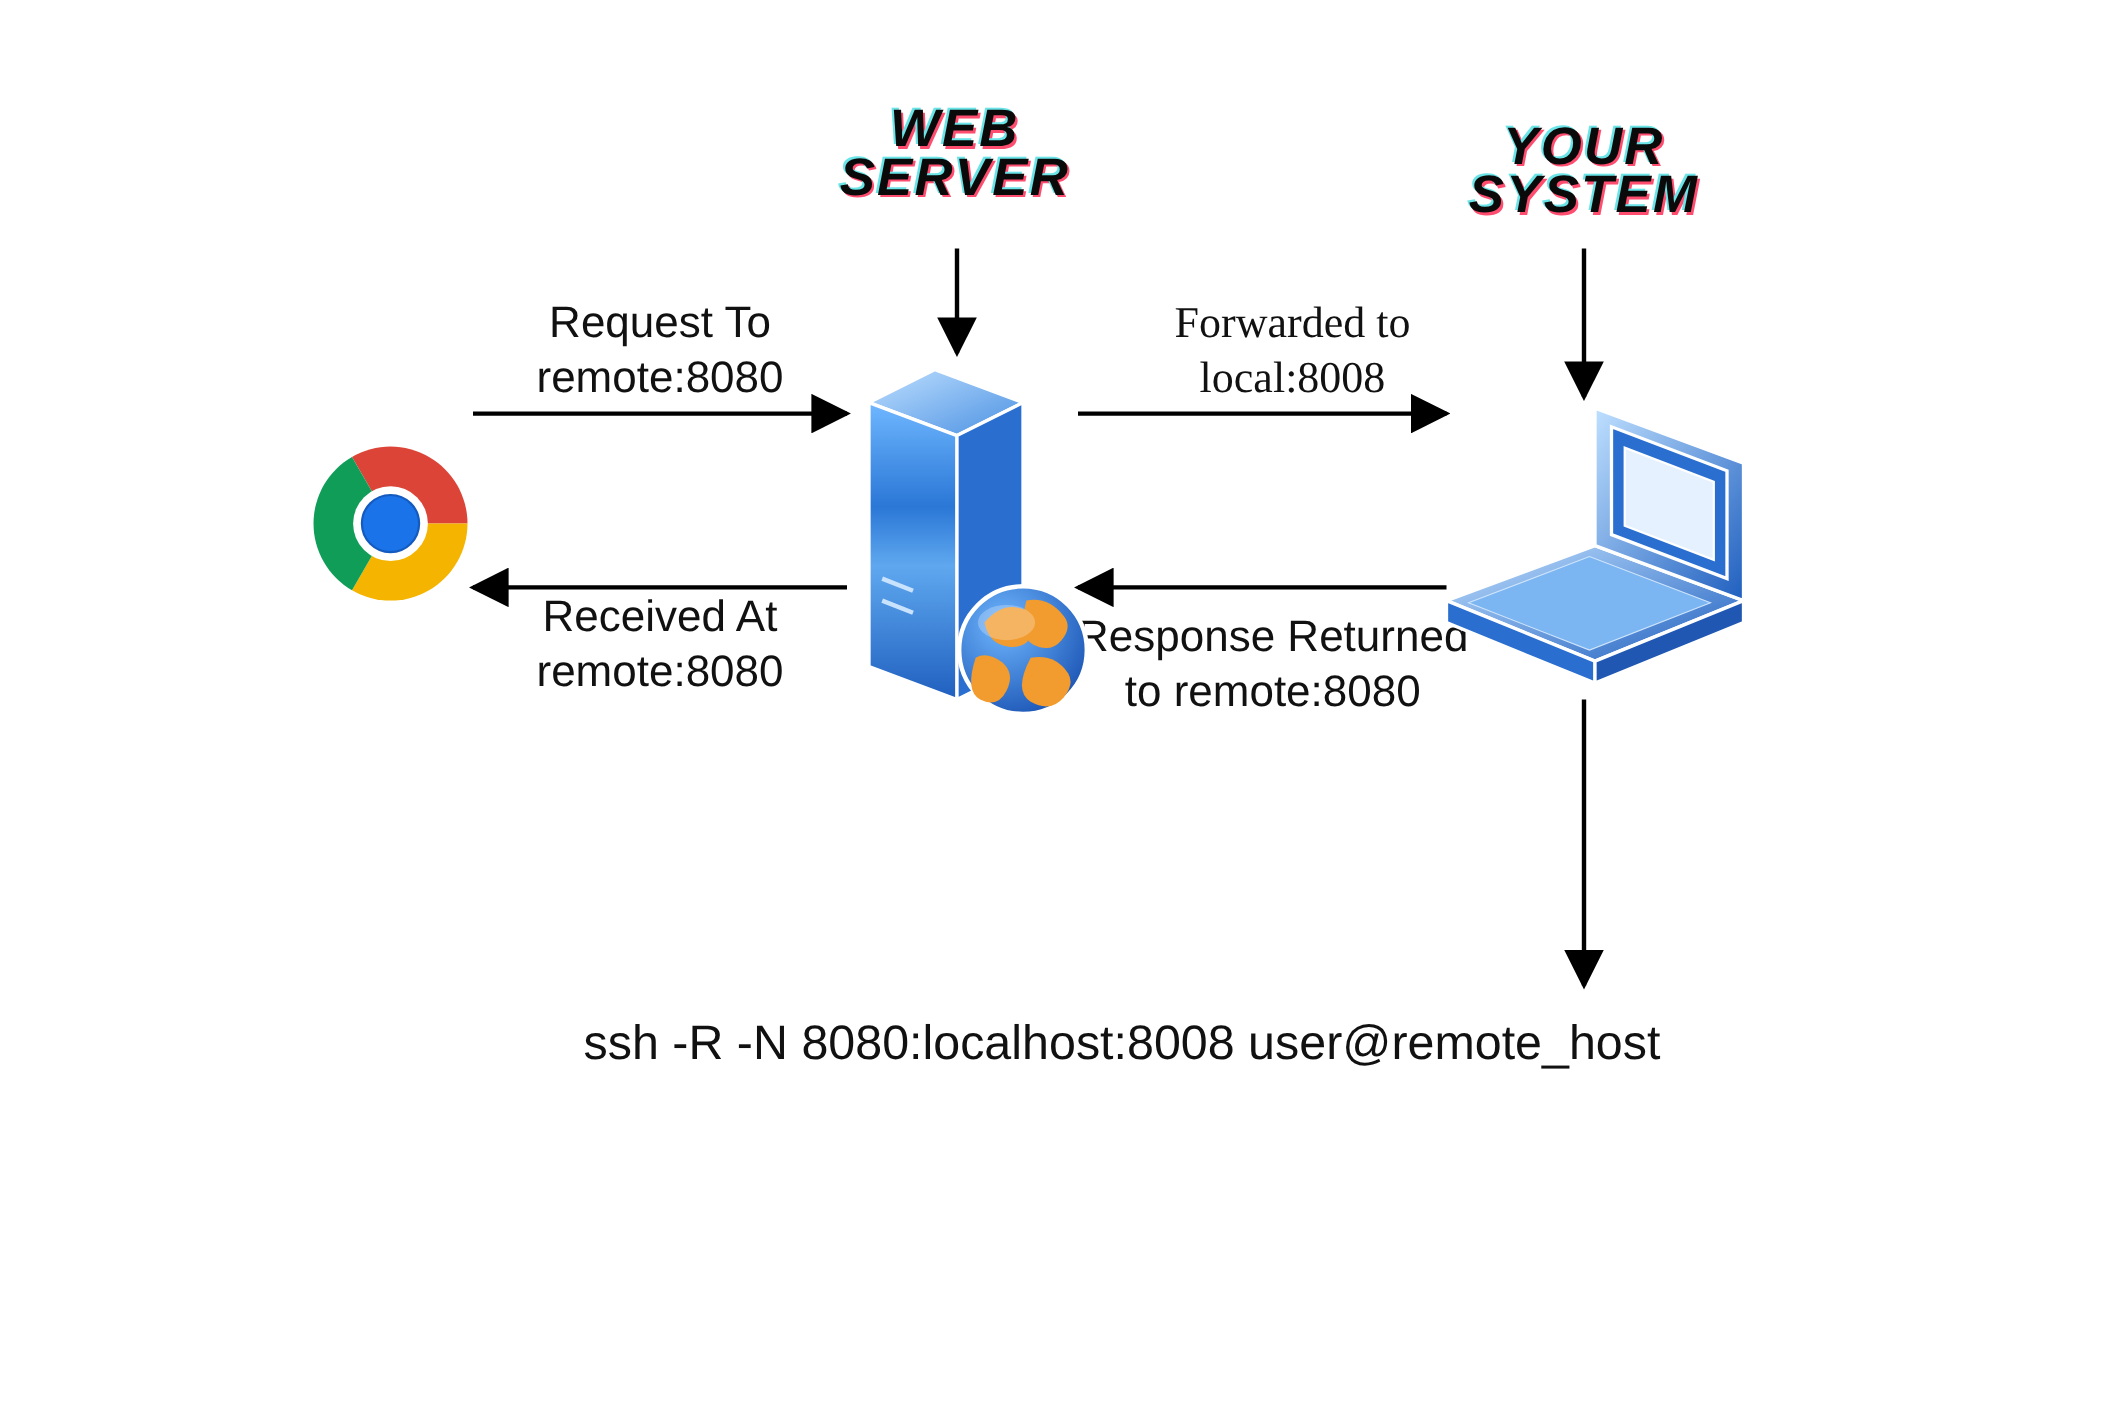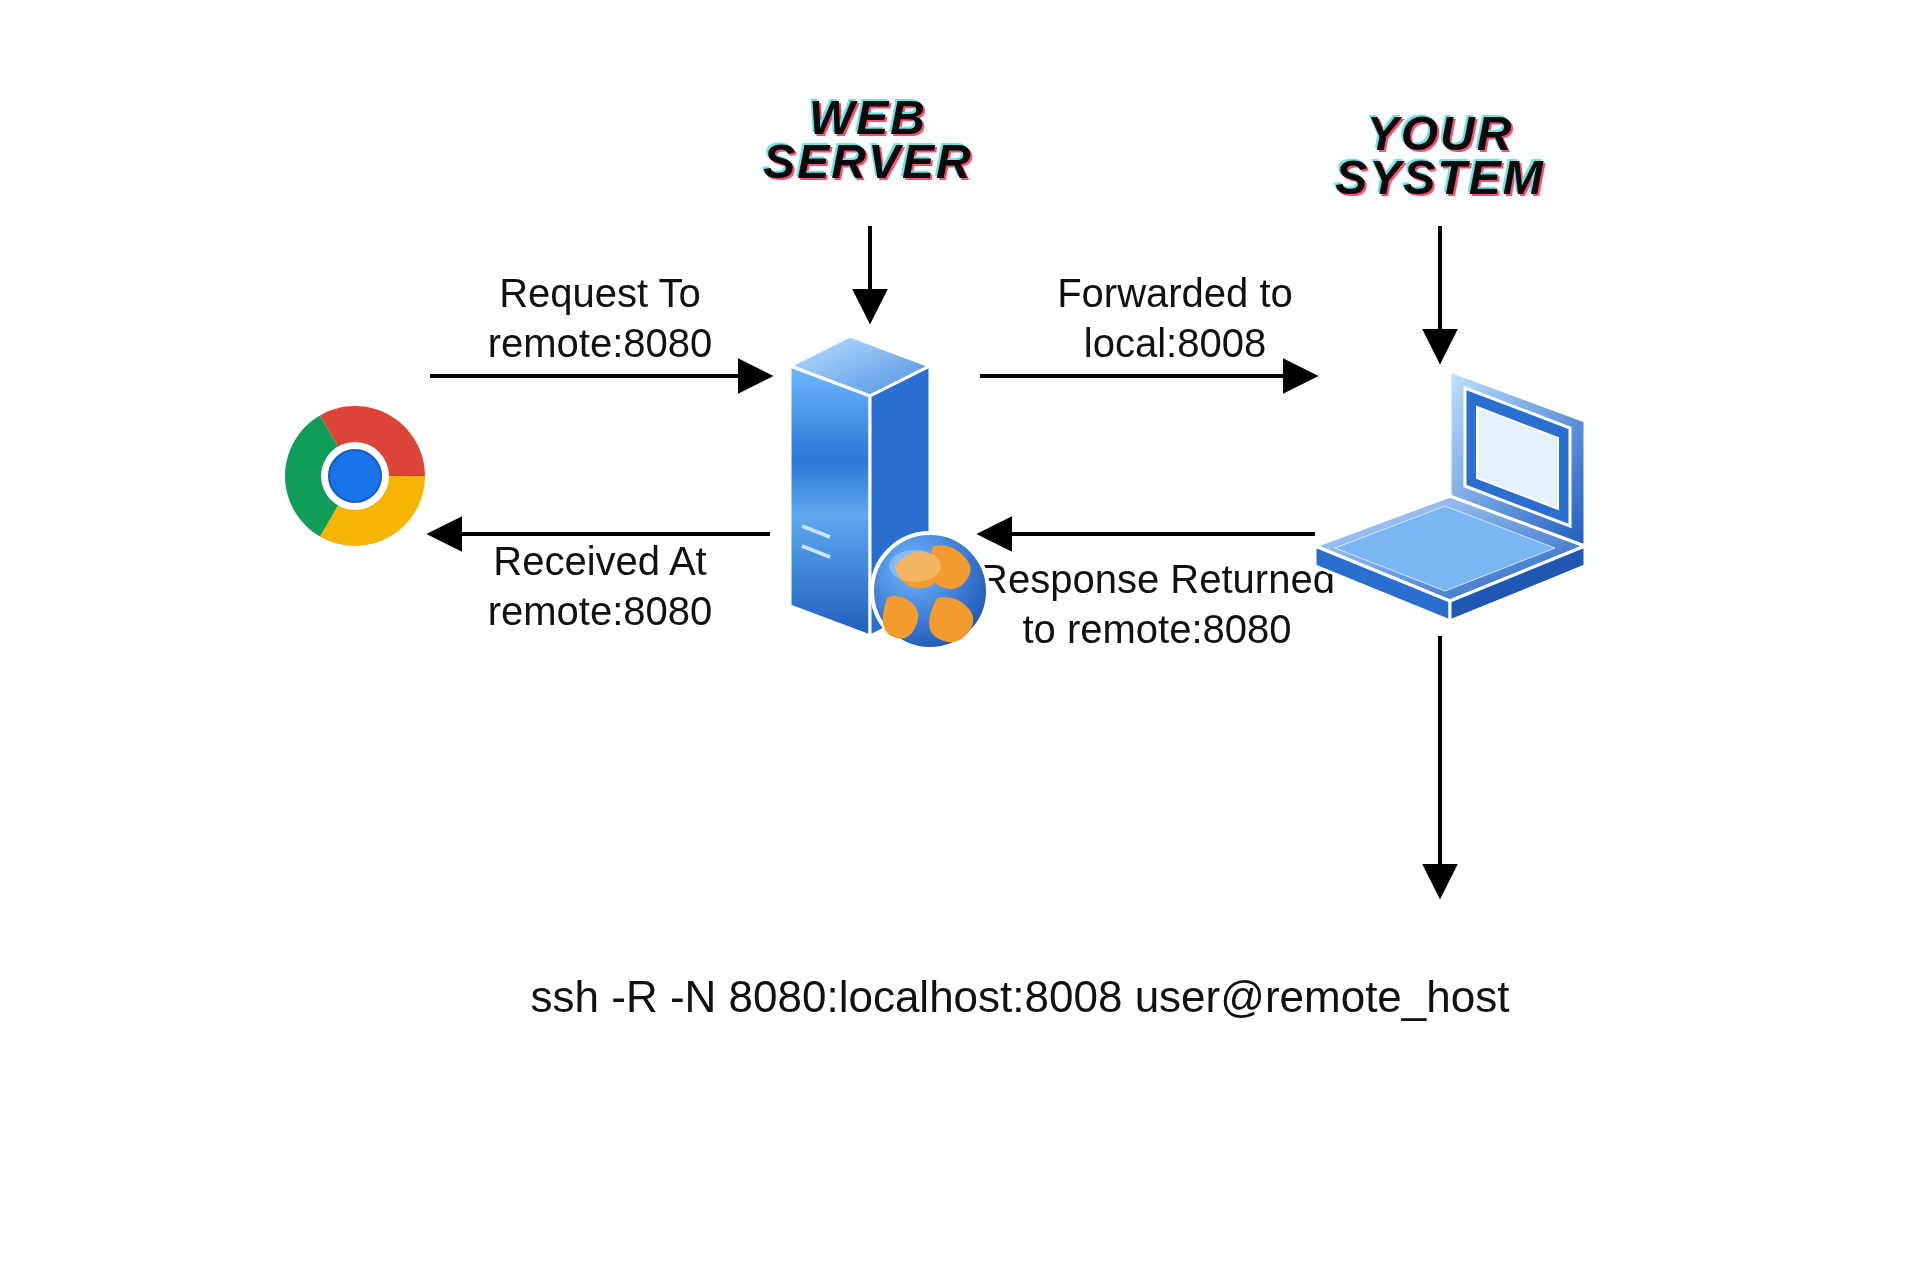--- a/index.html
+++ b/index.html
@@ -62,26 +62,26 @@
 
   <div class="title-label" style="left:458px; top:0px; width:260px;">WEB
 SERVER</div>
   <div class="title-label" style="left:1030px; top:0px; width:260px;margin-top:16px;">YOUR
 SYSTEM</div>
 
   <div class="flow-label" style="left:190px; top:172px; width:260px;">Request To
 remote:8080</div>
   <div class="flow-label" style="left:190px; top:440px; width:260px;">Received At
 remote:8080</div>
-  <div class="flow-label" style="left:745px; top:172px; width:300px;">Forwarded to
+  <div class="flow-label" style="left:745px; top:172px; width:300px;font-family:Liberation Serif, serif;">Forwarded to
 local:8008</div>
   <div class="flow-label" style="left:692px; top:458px; width:370px;">Response Returned
 to remote:8080</div>
 
-  <div class="command-label" style="left:215px; top:876px; width:1050px;">ssh -R -N 8080:localhost:8008 user@remote_host</div>
+  <div class="command-label" style="left:215px; top:828px; width:1050px;">ssh -R -N 8080:localhost:8008 user@remote_host</div>
 
   <svg width="1388" height="910">
     <defs>
       <marker id="arrow" viewBox="0 0 10 10" refX="9" refY="5" markerWidth="9" markerHeight="9" orient="auto-start-reverse">
         <path d="M0,0 L10,5 L0,10 Z" fill="#000"></path>
       </marker>
       <linearGradient id="serverGrad" x1="0" y1="0" x2="0" y2="1">
         <stop offset="0" stop-color="#6fb7ff"></stop>
         <stop offset="0.35" stop-color="#2a77d6"></stop>
         <stop offset="0.55" stop-color="#5fa8ef"></stop>

